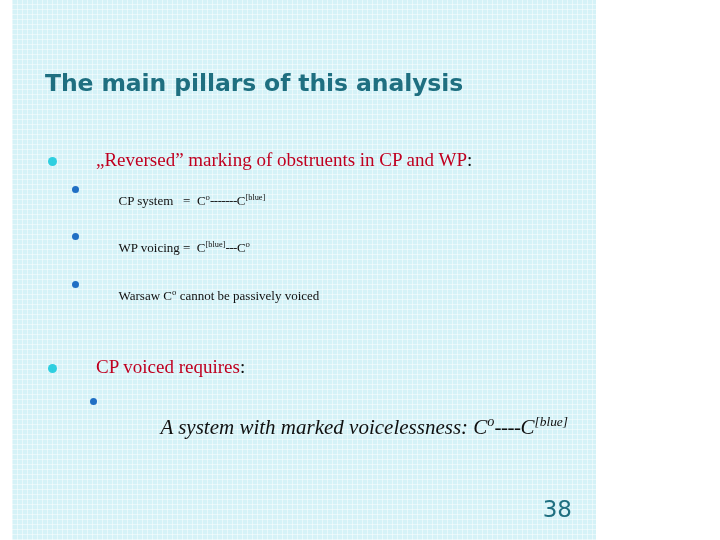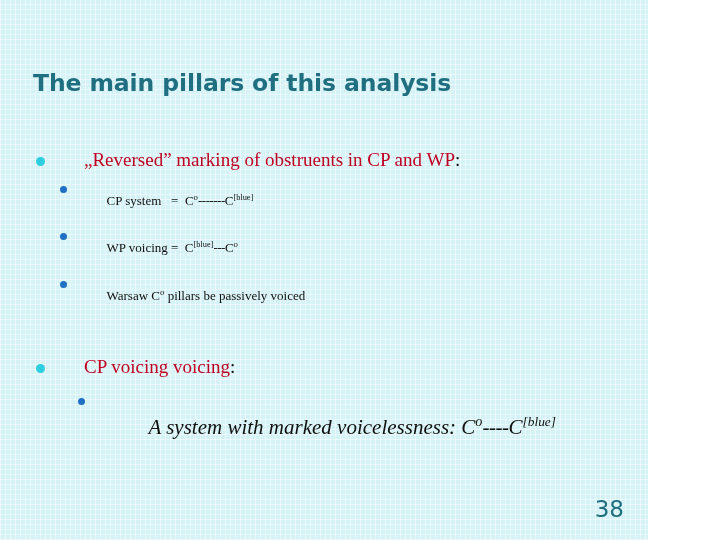--- a/index.html
+++ b/index.html
@@ -7,28 +7,29 @@
     padding: 0;
   }
   body {
     width: 720px;
     height: 540px;
     overflow: hidden;
     font-family: "Liberation Serif", serif;
   }
   .slide {
     position: relative;
-    width: 648px;
+    width: 584px;
     height: 540px;
     box-sizing: border-box;
     background-color: #d5f2f7;
     background-image:
       repeating-linear-gradient(0deg, rgba(255,255,255,0.45) 0px, rgba(255,255,255,0.45) 1px, rgba(255,255,255,0) 1px, rgba(255,255,255,0) 5px),
       repeating-linear-gradient(90deg, rgba(255,255,255,0.45) 0px, rgba(255,255,255,0.45) 1px, rgba(255,255,255,0) 1px, rgba(255,255,255,0) 5px);
     overflow: hidden;
+    margin-left: 12px;
   }
 
   .slide-title {
     position: absolute;
     left: 33px;
     top: 70px;
     width: 650px;
     font-family: "DejaVu Sans", sans-serif;
     font-weight: bold;
     font-size: 23.5px;
@@ -134,30 +135,30 @@
 
         <div class="l2">
           <span class="dot"></span><span>CP system</span><span>   </span><span>=</span><span>  </span><span>C</span><sup class="deg">o</sup><span class="dash">-------</span><span>C</span><sup>[blue]</sup>
         </div>
 
         <div class="l2">
           <span class="dot"></span><span>WP voicing</span><span> </span><span>=</span><span>  </span><span>C</span><sup>[blue]</sup><span class="dash">---</span><span>C</span><sup class="deg">o</sup>
         </div>
 
         <div class="l2">
-          <span class="dot"></span><span>Warsaw C</span><sup class="deg">o</sup><span> pillars be passively voiced</span>
+          <span class="dot"></span><span>Warsaw C</span><sup class="deg">o</sup><span> cannot be passively voiced</span>
         </div>
 
       </div>
     </div>
 
     <div class="group2 g2">
 
       <div class="l1">
-        <span class="dot"></span><span>CP voicing voicing</span><span class="colon">:</span>
+        <span class="dot"></span><span>CP voiced requires</span><span class="colon">:</span>
       </div>
 
       <div class="subs">
 
         <div class="l2">
           <span class="dot"></span><span>A system with marked voicelessness: C</span><sup class="deg">o</sup><span class="dash">----</span><span>C</span><sup>[blue]</sup>
         </div>
 
         <div class="l2">
           

